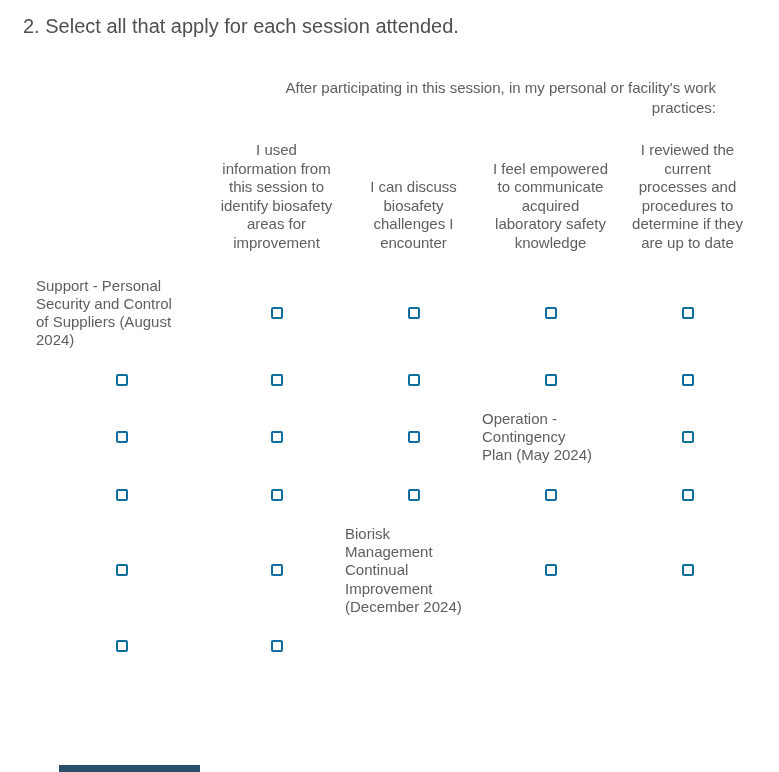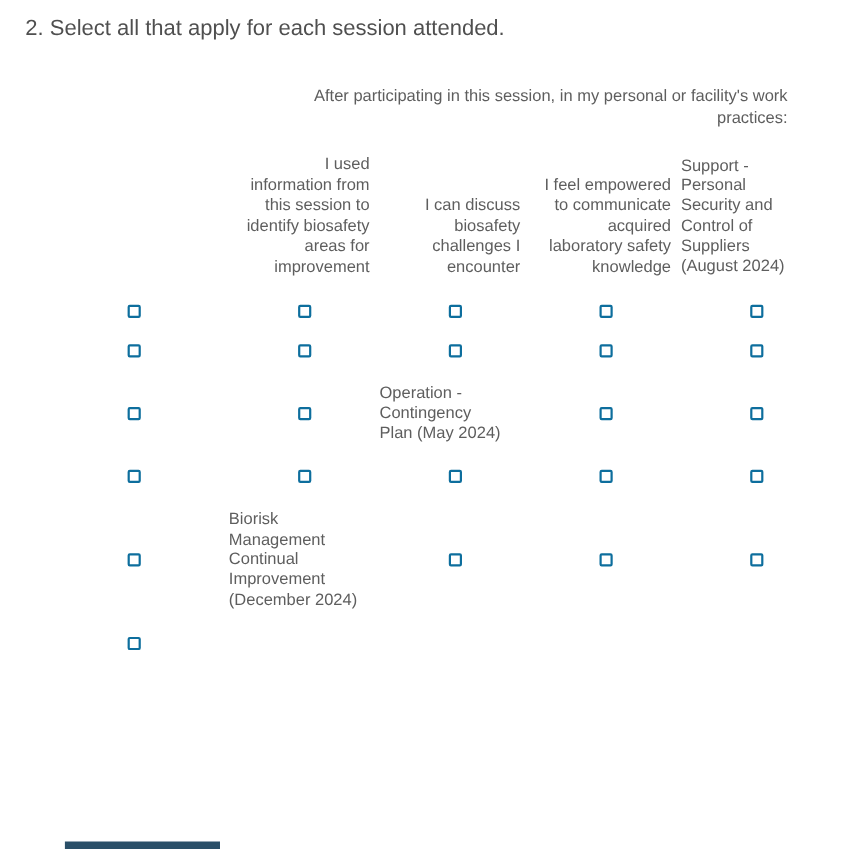--- a/index.html
+++ b/index.html
@@ -28,21 +28,21 @@
     grid-row: 1;
     grid-column: 2 / -1;
     text-align: right;
     padding: 0 40px;
     line-height: 1.3;
   }
   .head-spacer { grid-row: 2; grid-column: 1; }
   .col-head {
     grid-row: 2;
     align-self: end;
-    text-align: right;
+    text-align: center;
     padding: 0 9px;
     line-height: 1.24;
   }
   .row-label {
     padding-right: 20px;
     line-height: 1.22;
     align-self: center;
   }
   .cb-cell {
     display: flex;
@@ -74,20 +74,21 @@
 <div class="question-text">2. Select all that apply for each session attended.</div>
 
 <div class="matrix">
   <div class="gh-spacer"></div>
   <div class="group-header">After participating in this session, in my personal or facility's work practices:</div>
 
   <div class="head-spacer"></div>
   <div class="col-head">I used information from this session to identify biosafety areas for improvement</div>
   <div class="col-head">I can discuss biosafety challenges I encounter</div>
   <div class="col-head">I feel empowered to communicate acquired laboratory safety knowledge</div>
+  <div class="col-head">I reviewed the current processes and procedures to determine if they are up to date</div>
 
   <div class="row-label">Support - Personal Security and Control of Suppliers (August 2024)</div>
   <div class="cb-cell">
       <span class="checkbox" role="checkbox" aria-checked="false"></span>
     </div>
   <div class="cb-cell">
       <span class="checkbox" role="checkbox" aria-checked="false"></span>
     </div>
   <div class="cb-cell">
       <span class="checkbox" role="checkbox" aria-checked="false"></span>

